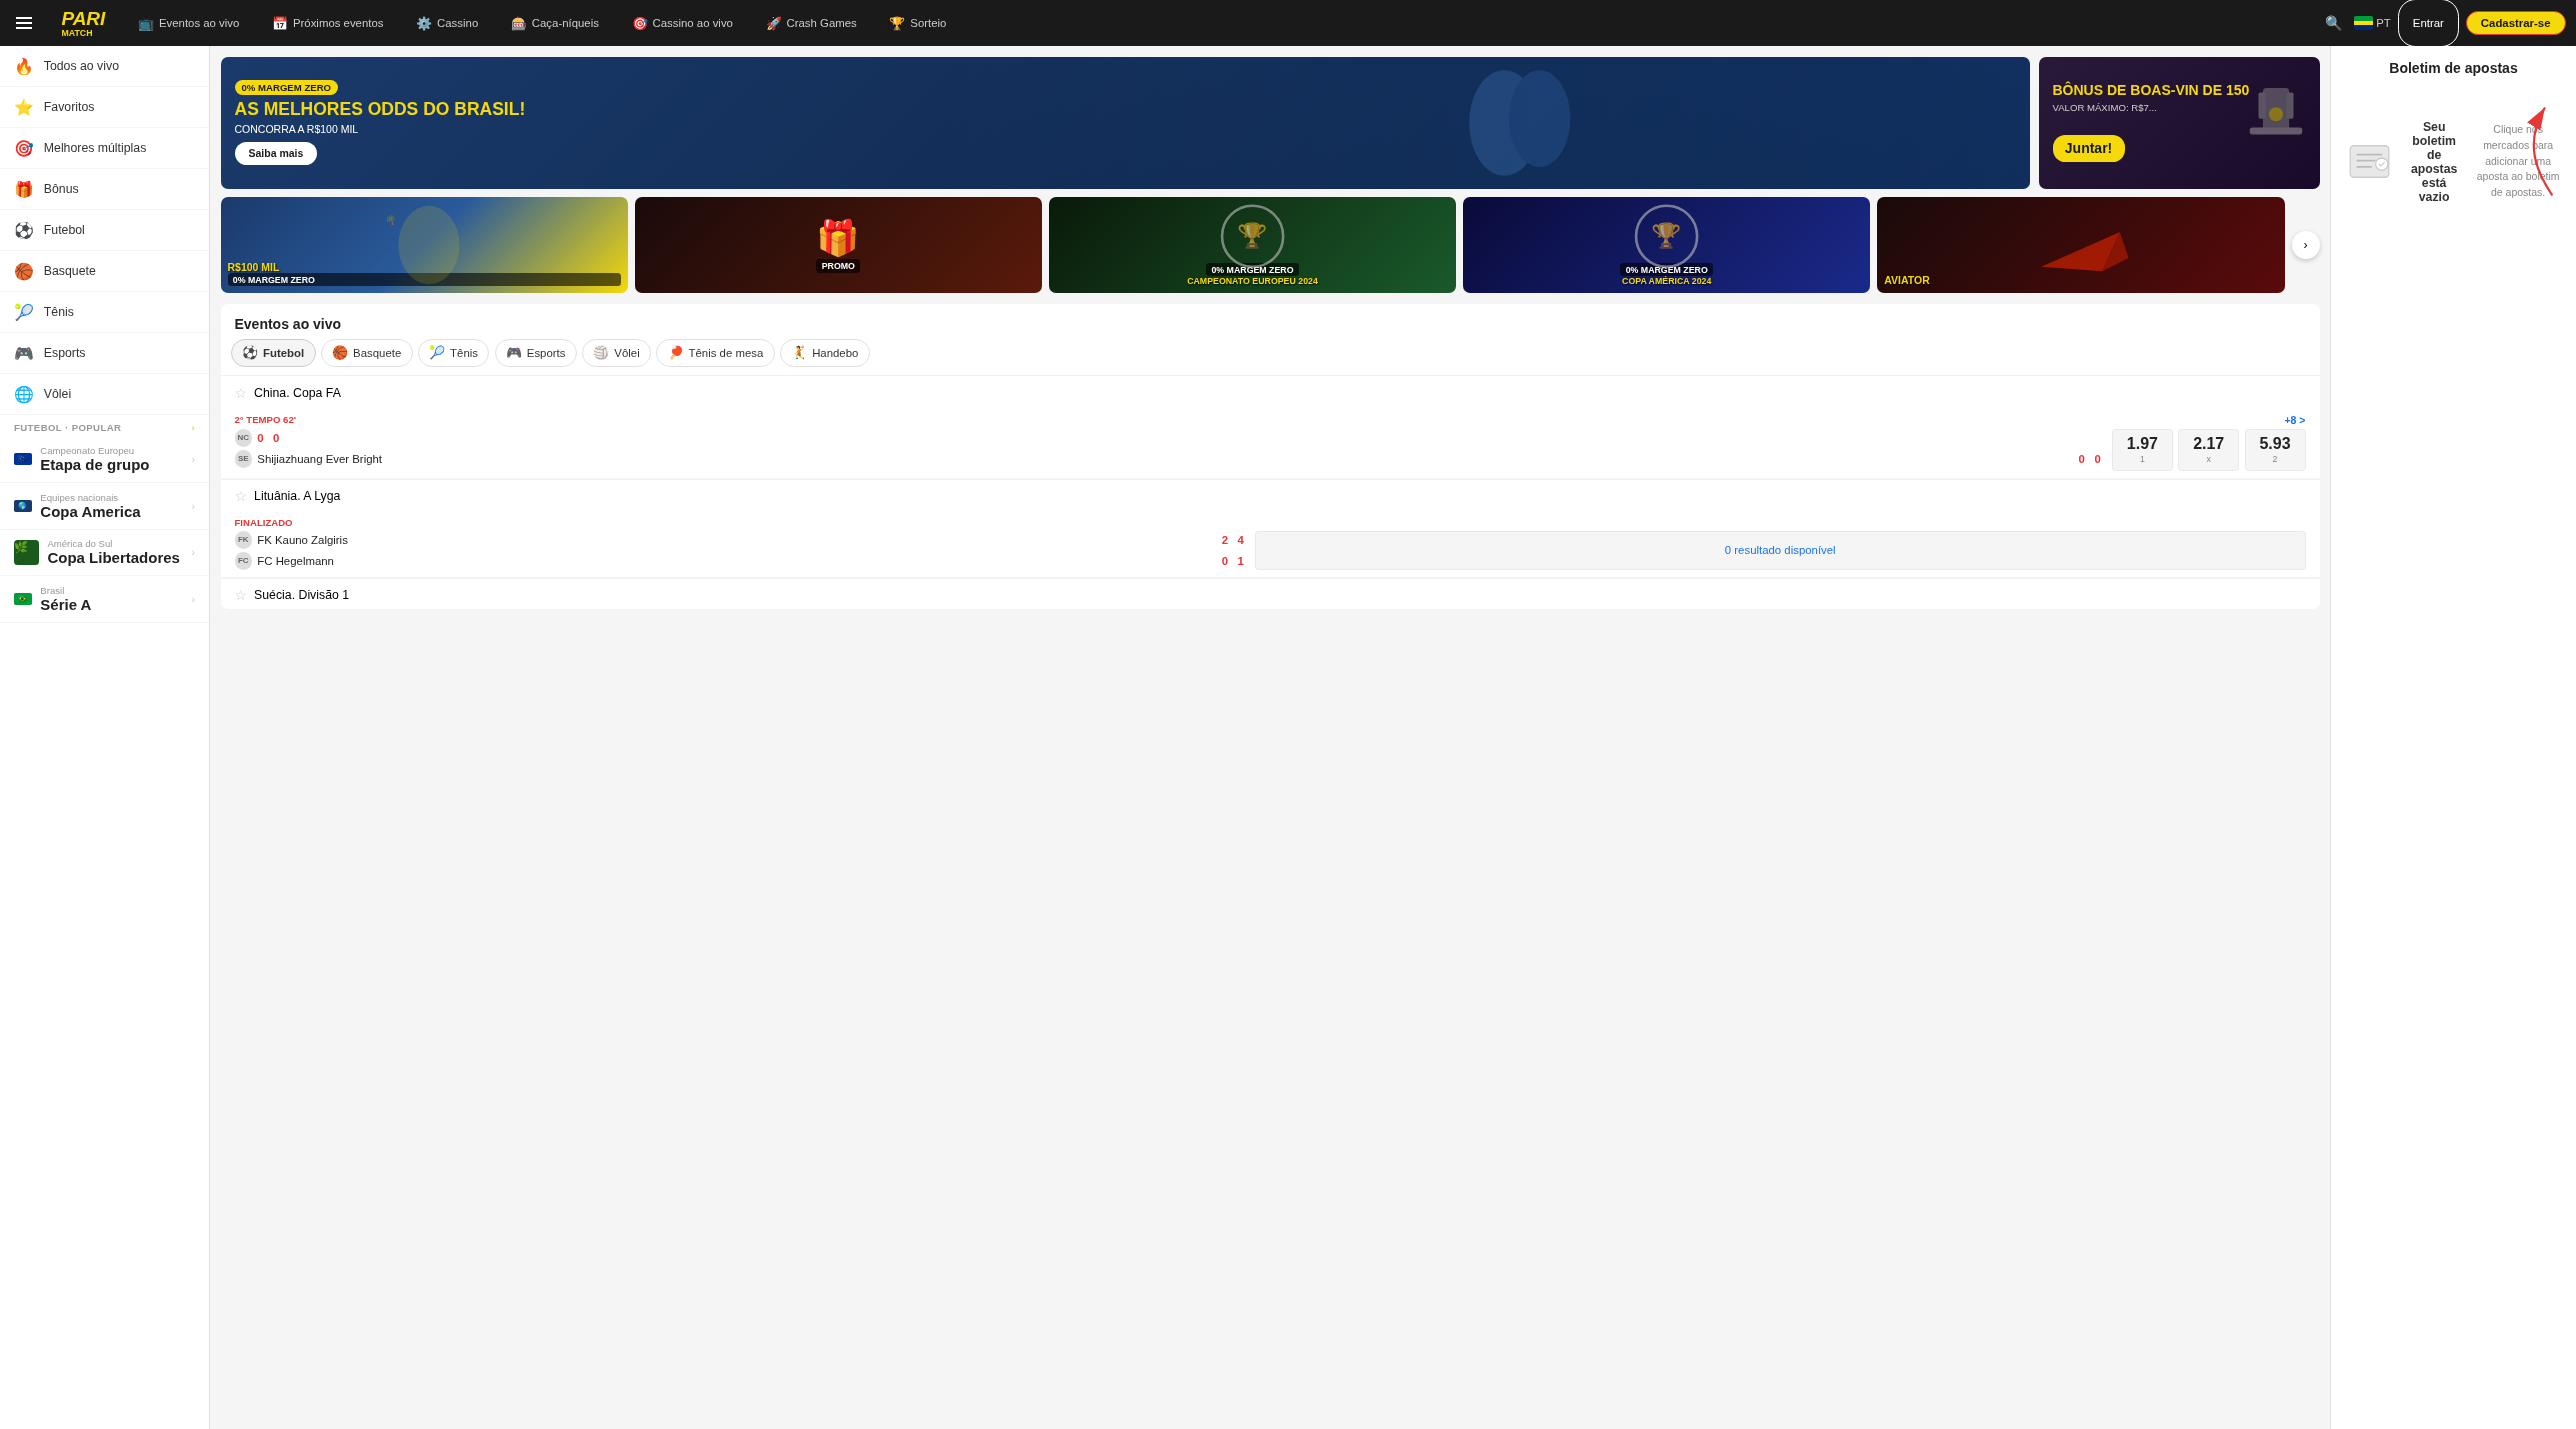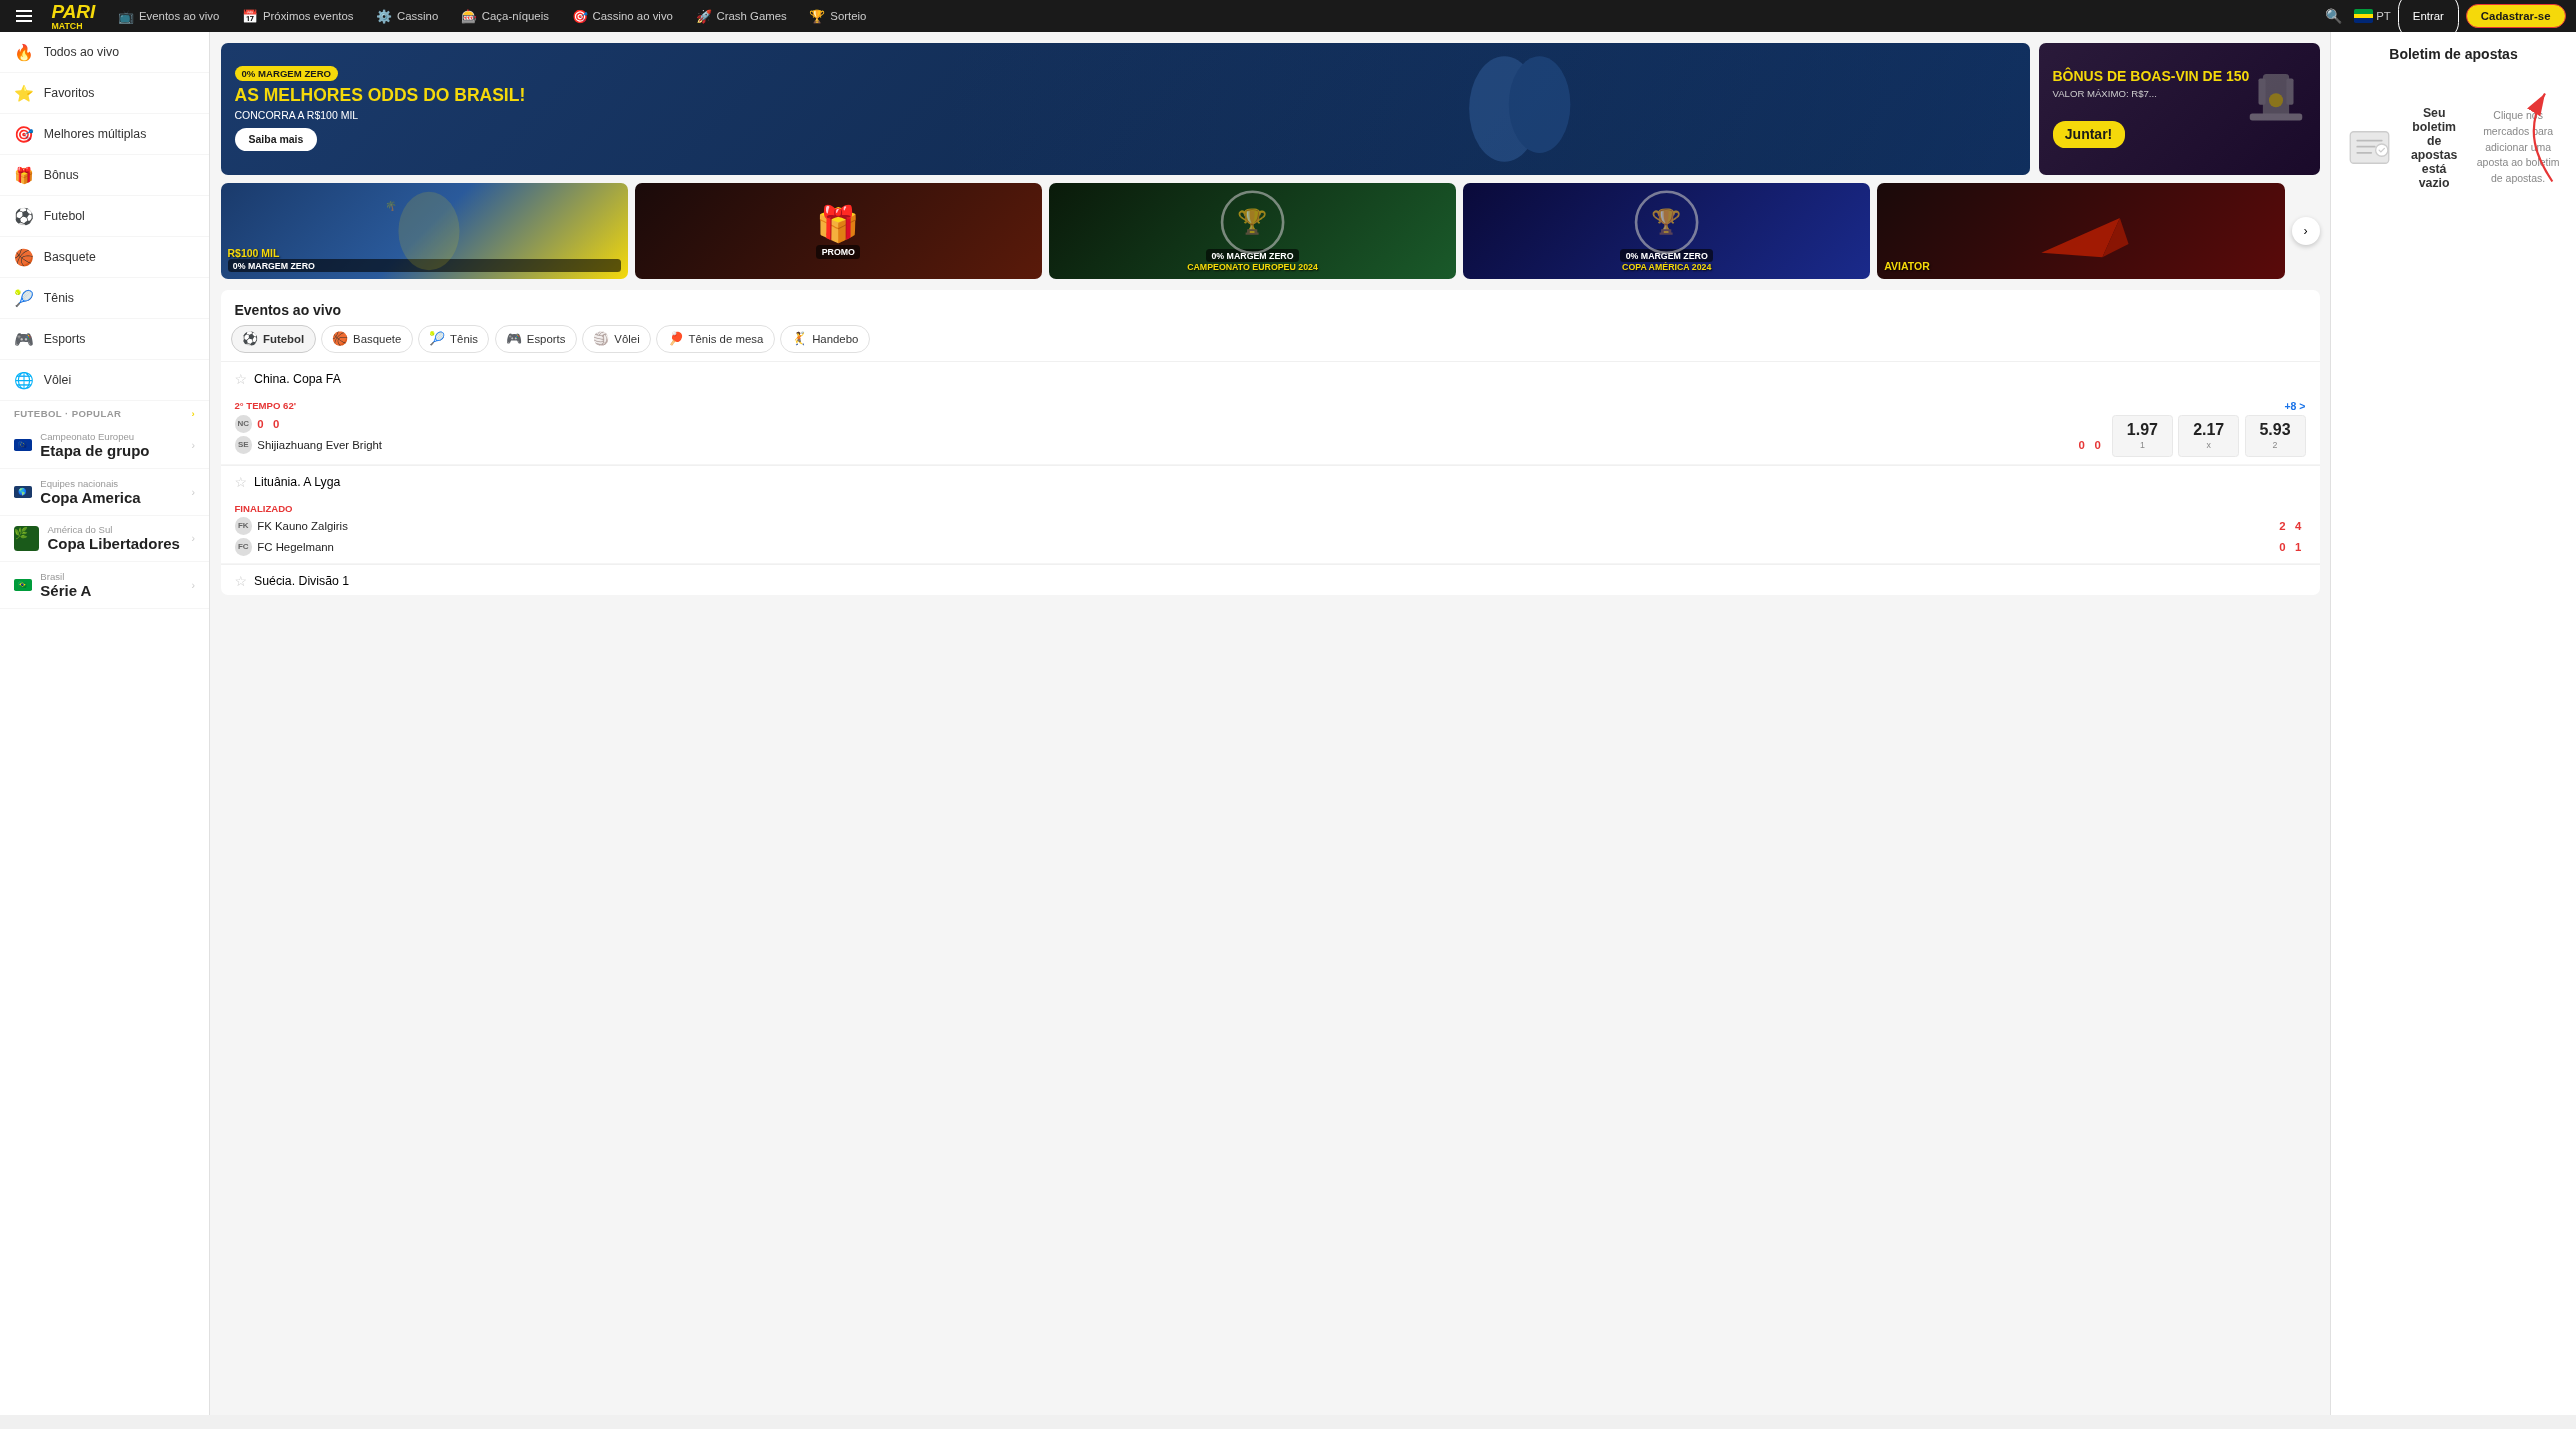--- a/index.html
+++ b/index.html
@@ -4,22 +4,22 @@
   <style>
     * { margin: 0; padding: 0; box-sizing: border-box; }
     body { font-family: 'Arial', sans-serif; background: #f0f0f0; font-size: 12.3px; overflow-x: hidden; }
 
     
     .navbar {
       background: #1a1a1a;
       display: flex;
       align-items: center;
       padding: 0 10.5px;
-      height: 32px;
-      gap: 9px;
+      height: 46px;
+      gap: 19px;
       position: relative;
       z-index: 100;
     }
     .navbar-logo {
       display: flex;
       align-items: center;
       margin-right: 7px;
     }
     .logo-text {
       color: #f5d90a;
@@ -848,20 +848,21 @@
                 <span class="team-score">2</span>
                 <span class="team-score" style="color:#e63636;font-weight:700;">4</span>
               </div>
               <div class="team-row">
                 <div class="team-logo">FC</div>
                 <span class="team-name">FC Hegelmann</span>
                 <span class="team-score">0</span>
                 <span class="team-score" style="color:#e63636;font-weight:700;">1</span>
               </div>
             </div>
+            <button class="no-result-btn">0 resultado disponível</button>
           </div>
         </div>
       </div>
 
       <div class="match-group">
         <div class="match-competition">
           <button class="star-btn">☆</button>
           <span>Suécia. Divisão 1</span>
         </div>
       </div>

